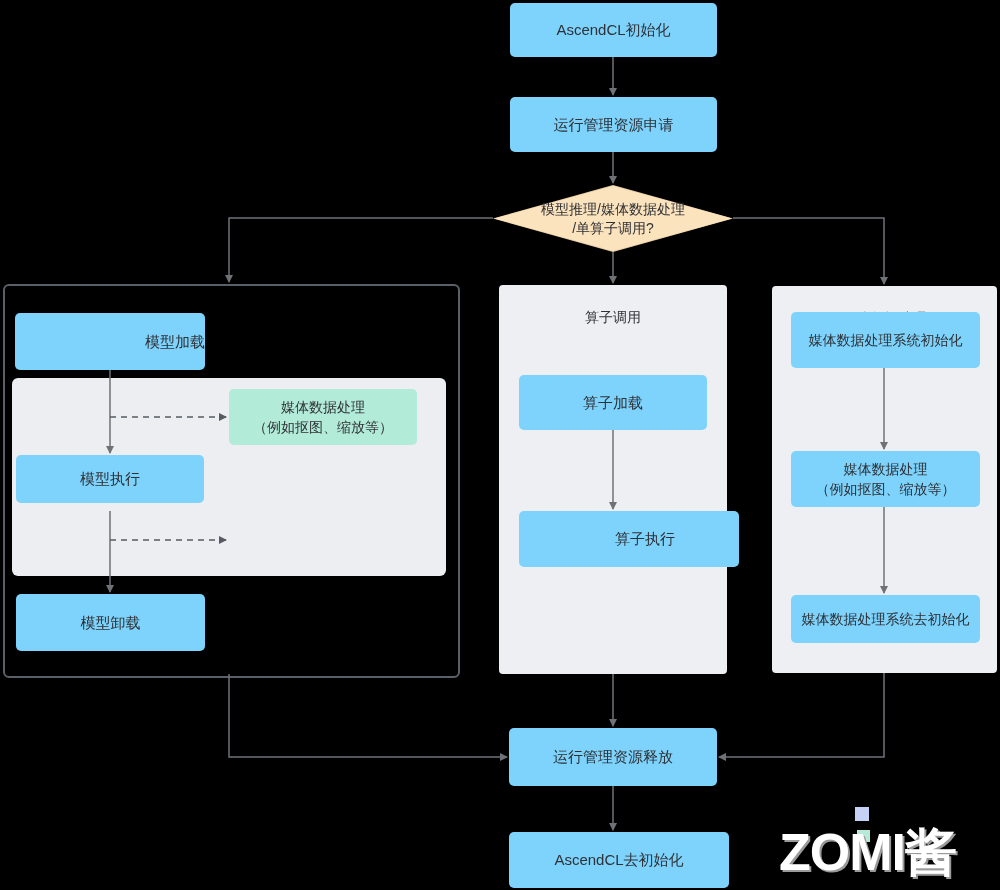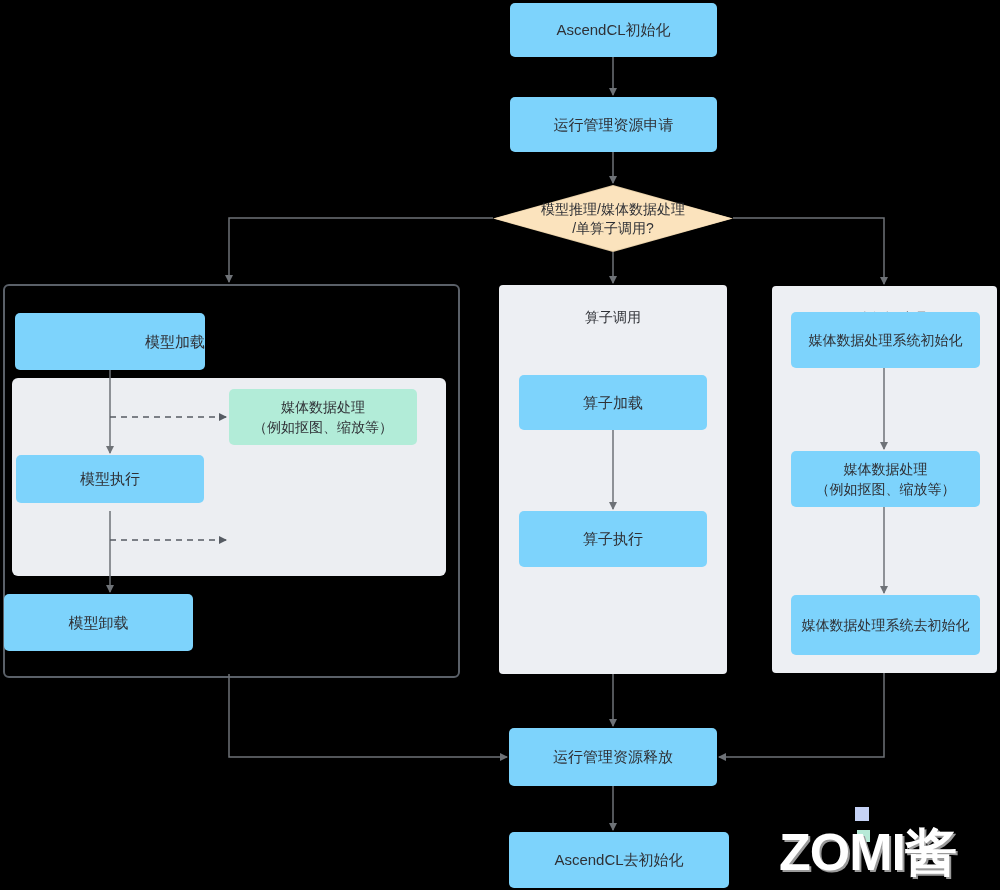--- a/index.html
+++ b/index.html
@@ -118,42 +118,42 @@
   <div class="node green two-line" style="left:229px;top:389px;width:188px;height:56px;font-size:14px;">
     <span>媒体数据处理</span>
     <span>（例如抠图、缩放等）</span>
   </div>
 
   <div class="node blue" style="left:16px;top:455px;width:188px;height:48px;">
     <span>模型执行</span>
   </div>
 
 
-  <div class="node blue" style="left:4px;top:594px;width:189px;height:57px;">
+  <div class="node blue" style="left:16px;top:594px;width:189px;height:57px;">
     <span>模型卸载</span>
   </div>
 
   <div class="node blue" style="left:519px;top:375px;width:188px;height:55px;">
     <span>算子加载</span>
   </div>
 
-  <div class="node blue" style="left:519px;top:511px;width:188px;height:56px;">
+  <div class="node blue" style="left:519px;top:511px;width:188px;height:56px;padding-left:32px;">
     <span>算子执行</span>
   </div>
 
   <div class="node blue" style="left:791px;top:312px;width:189px;height:56px;font-size:14px;">
     <span>媒体数据处理系统初始化</span>
   </div>
 
   <div class="node blue two-line" style="left:791px;top:451px;width:189px;height:56px;font-size:14px;">
     <span>媒体数据处理</span>
     <span>（例如抠图、缩放等）</span>
   </div>
 
-  <div class="node blue" style="left:791px;top:595px;width:189px;height:60px;font-size:14px;">
+  <div class="node blue" style="left:791px;top:595px;width:189px;height:48px;font-size:14px;">
     <span>媒体数据处理系统去初始化</span>
   </div>
 
   <div class="node blue" style="left:509px;top:728px;width:208px;height:58px;">
     <span>运行管理资源释放</span>
   </div>
 
   <div class="node blue" style="left:509px;top:832px;width:220px;height:56px;">
     <span>AscendCL去初始化</span>
   </div>

